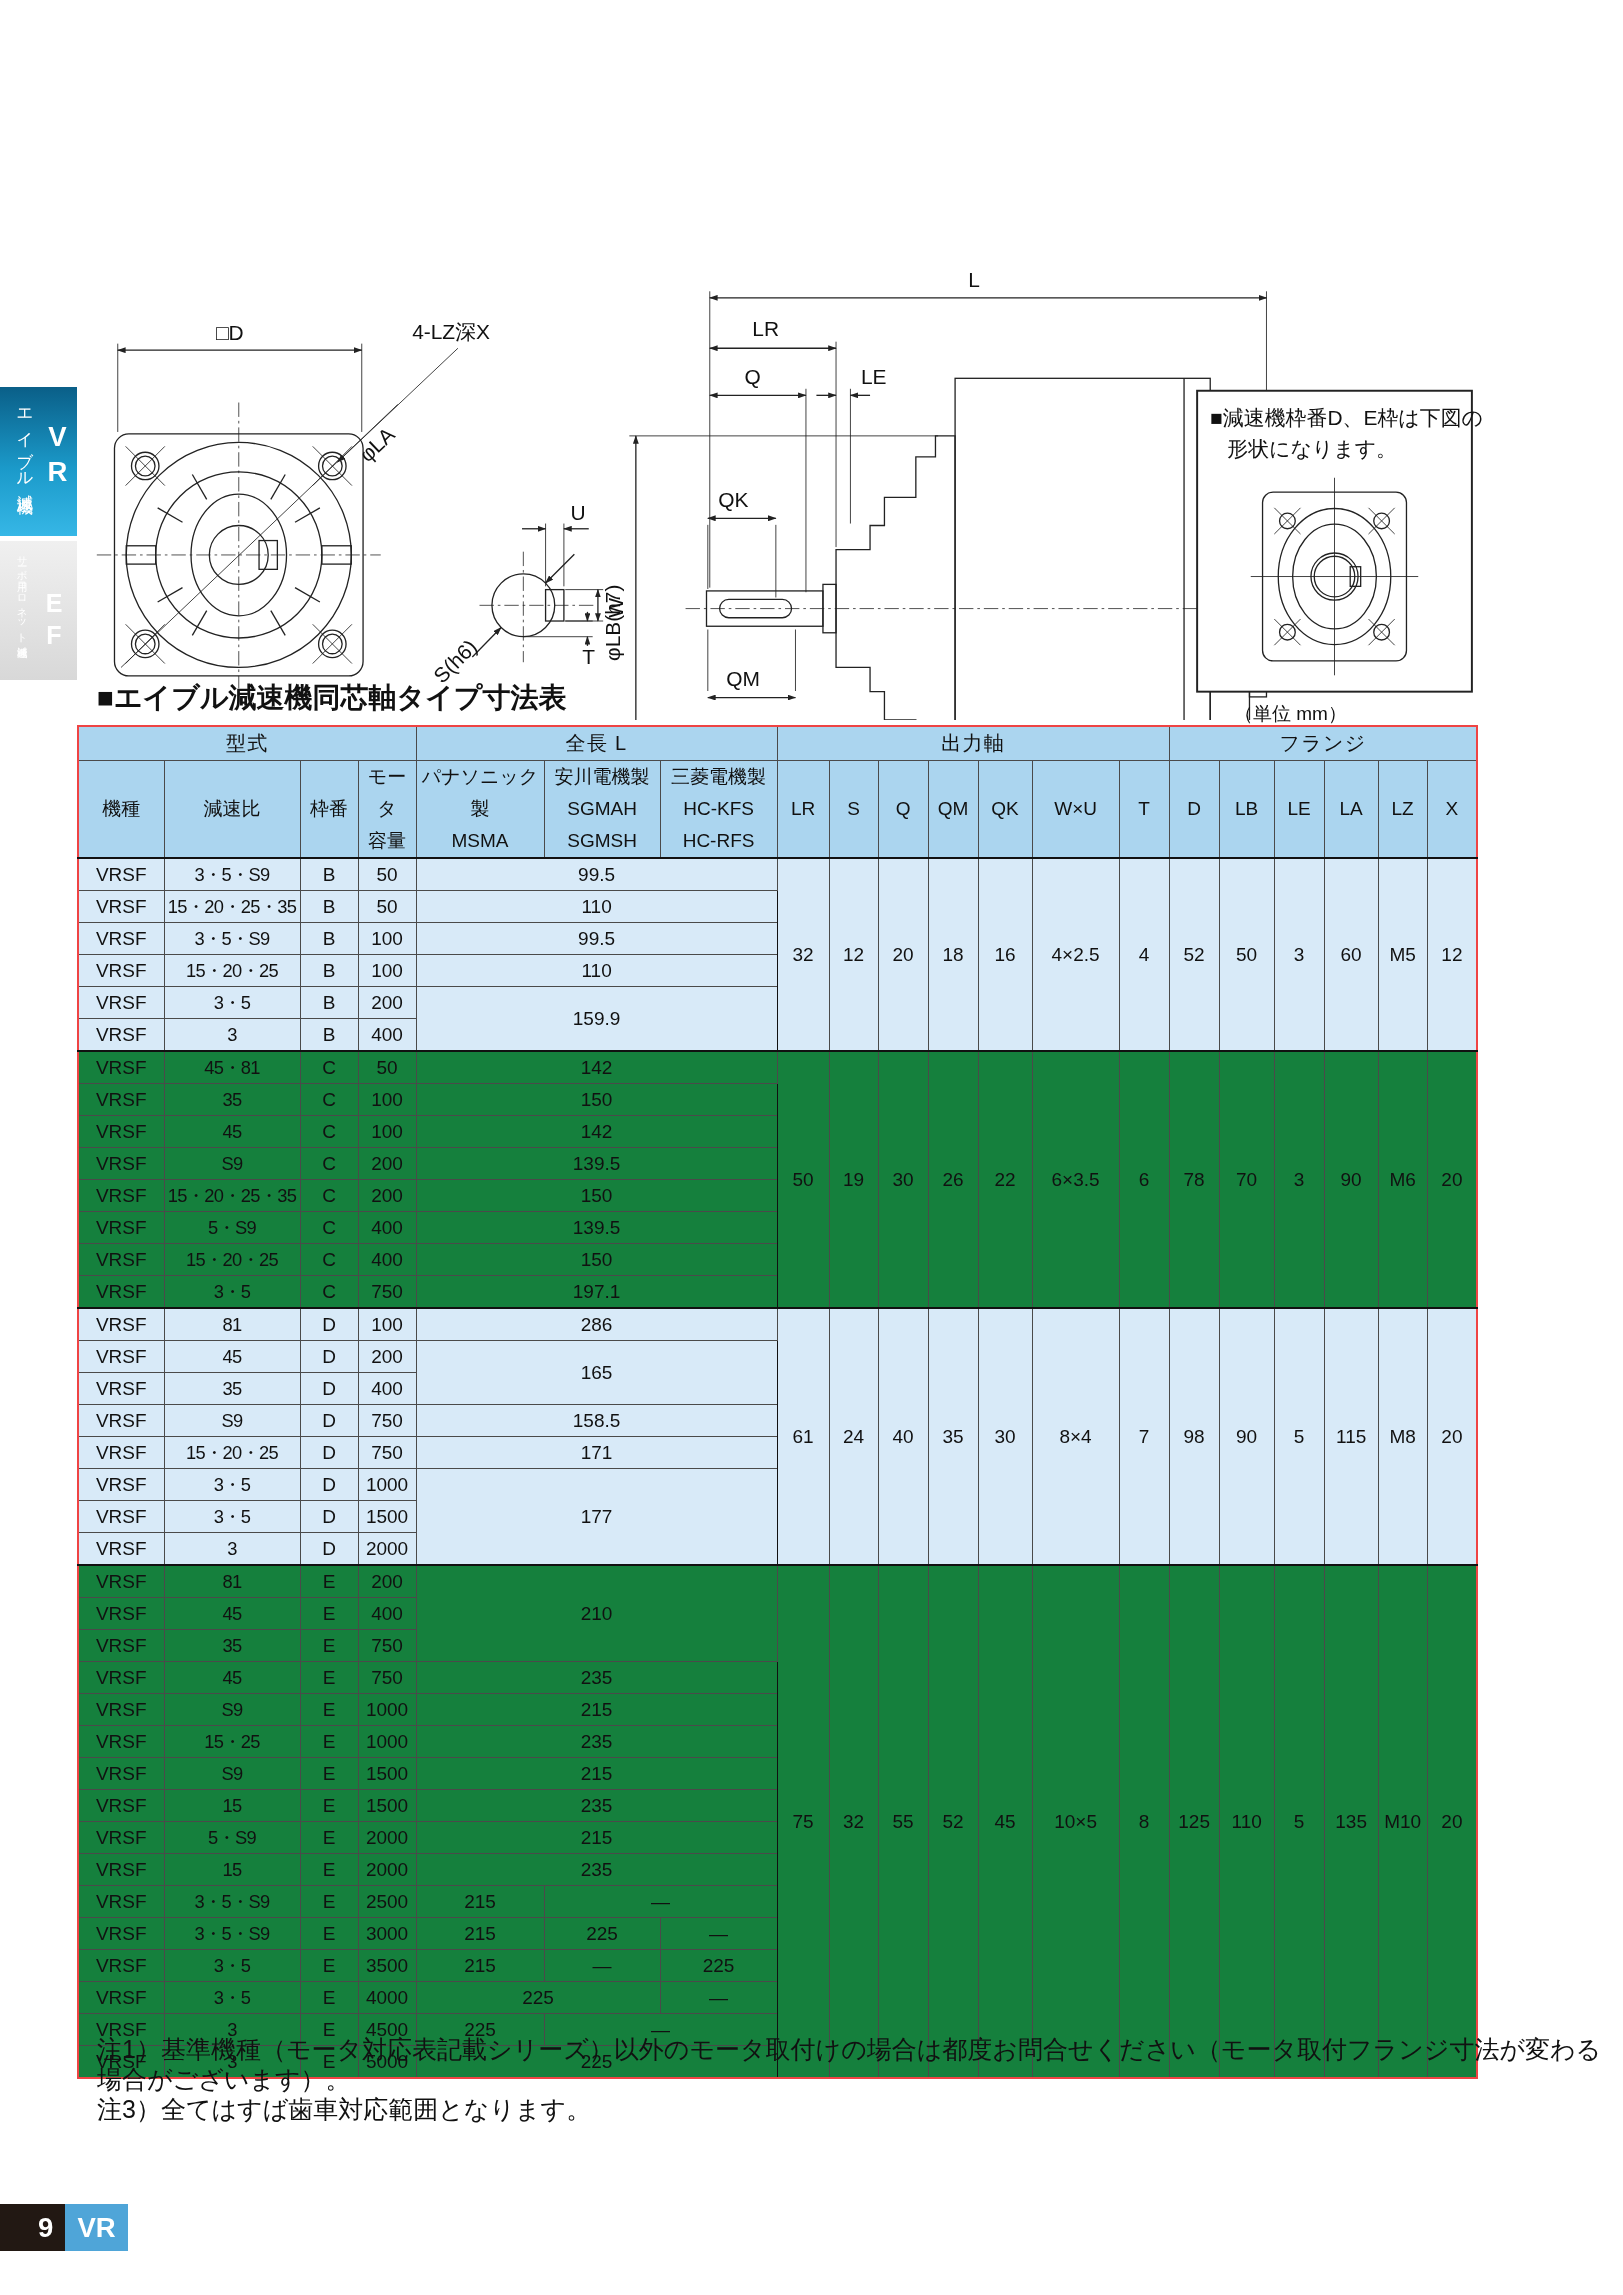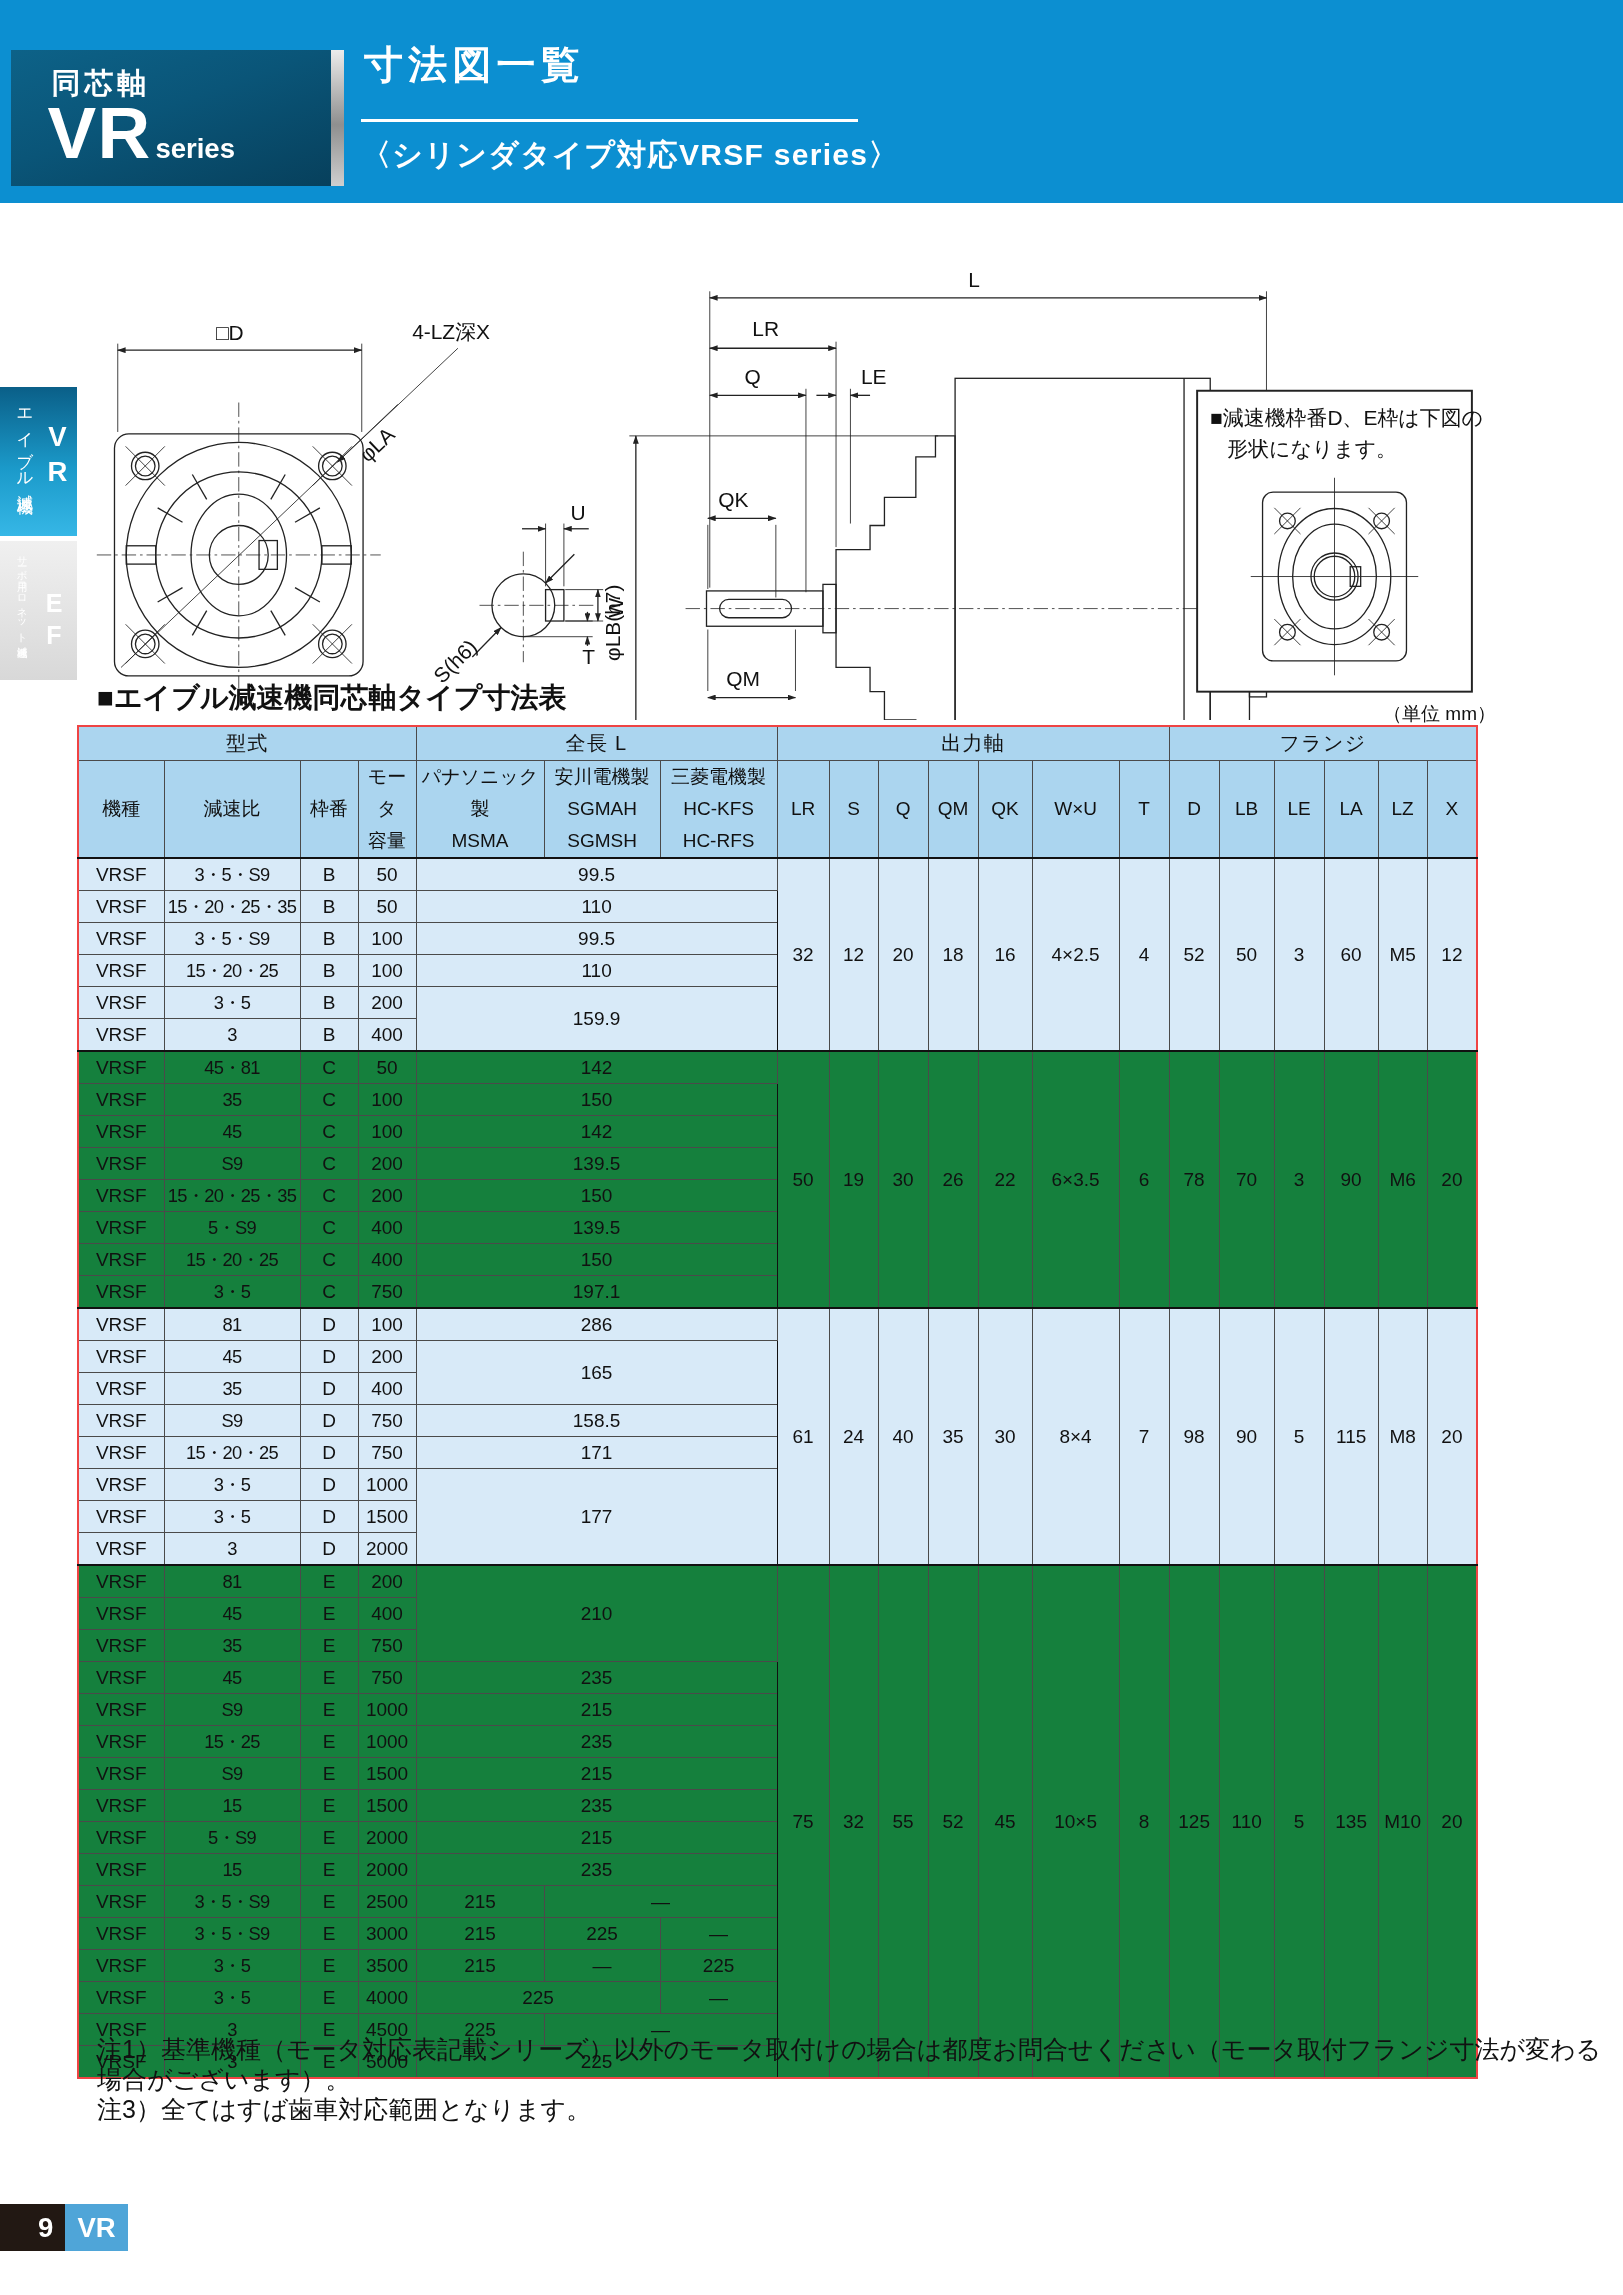--- a/index.html
+++ b/index.html
@@ -33,21 +33,21 @@
   
   .diagram-svg{position:absolute;left:0;top:0;}
   .dline{stroke:#222;stroke-width:2;fill:none;}
   .tline{stroke:#222;stroke-width:1.3;fill:none;}
   .cline{stroke:#222;stroke-width:1.2;fill:none;stroke-dasharray:22 6 4 6;}
   .dtext{fill:#111;font-size:32px;font-family:"Liberation Sans",sans-serif;}
   .notebox{stroke:#222;stroke-width:3;fill:#fff;}
 
   
   .table-title{position:absolute;left:97px;top:679px;font-size:28px;font-weight:bold;color:#111;}
-  .unit-note{position:absolute;left:1234px;top:701px;width:262px;text-align:right;font-size:19px;color:#111;}
+  .unit-note{position:absolute;left:1234px;top:701px;width:262px;font-size:19px;color:#111;}
   table.dim{position:absolute;left:77px;top:725px;width:1401px;border-collapse:collapse;
             table-layout:fixed;border:2px solid #ef4444;background:#15803d;}
   table.dim th,table.dim td{border:1px solid #4a4a4a;text-align:center;vertical-align:middle;padding:0;}
   table.dim thead th{background:#abd5ef;font-weight:normal;color:#111;}
   tr.grp th{height:33px;font-size:20px;letter-spacing:1.3px;}
   tr.sub th{height:73px;font-size:19px;white-space:pre-line;line-height:32px;}
   thead tr.sub th{border-bottom:2px solid #111;}
   tbody td{height:31px;font-size:19px;color:#111;}
   tbody tr.shade td{background:#d8eaf8;}
   tbody tr.sec td{border-top:2px solid #111;}
@@ -59,32 +59,20 @@
   .pagefoot-black{position:absolute;left:0;top:2204px;width:65px;height:47px;background:#221813;
                   color:#fff;font-size:27.5px;font-weight:bold;text-align:right;line-height:47px;padding-right:11.8px;box-sizing:border-box;}
   .pagefoot-blue{position:absolute;left:65px;top:2204px;width:63px;height:47px;background:#4fa5d8;
                  color:#fff;font-size:27.5px;font-weight:bold;text-align:center;line-height:47px;}
 </style>
 </head>
 <body>
 
 <div class="page">
 
-  <div class="banner">
-    <div class="brand-box">
-      <div class="brand-sub">同芯軸</div>
-      <div class="brand-logo">
-        <span class="big">VR</span><span class="small">series</span>
-      </div>
-    </div>
-    <div class="silver-strip"></div>
-    <div class="banner-title">寸法図一覧</div>
-    <div class="banner-rule"></div>
-    <div class="banner-subtitle">〈シリンダタイプ対応VRSF series〉</div>
-  </div>
 
   <div class="tab tab1">
     <span class="vtext jp">エイブル減速機</span>
     <span class="vtext code">VR</span>
   </div>
   <div class="tab tab2">
     <span class="vtext jp">サーボ用コロネット減速機</span>
     <span class="vtext code">EF</span>
   </div>
 

